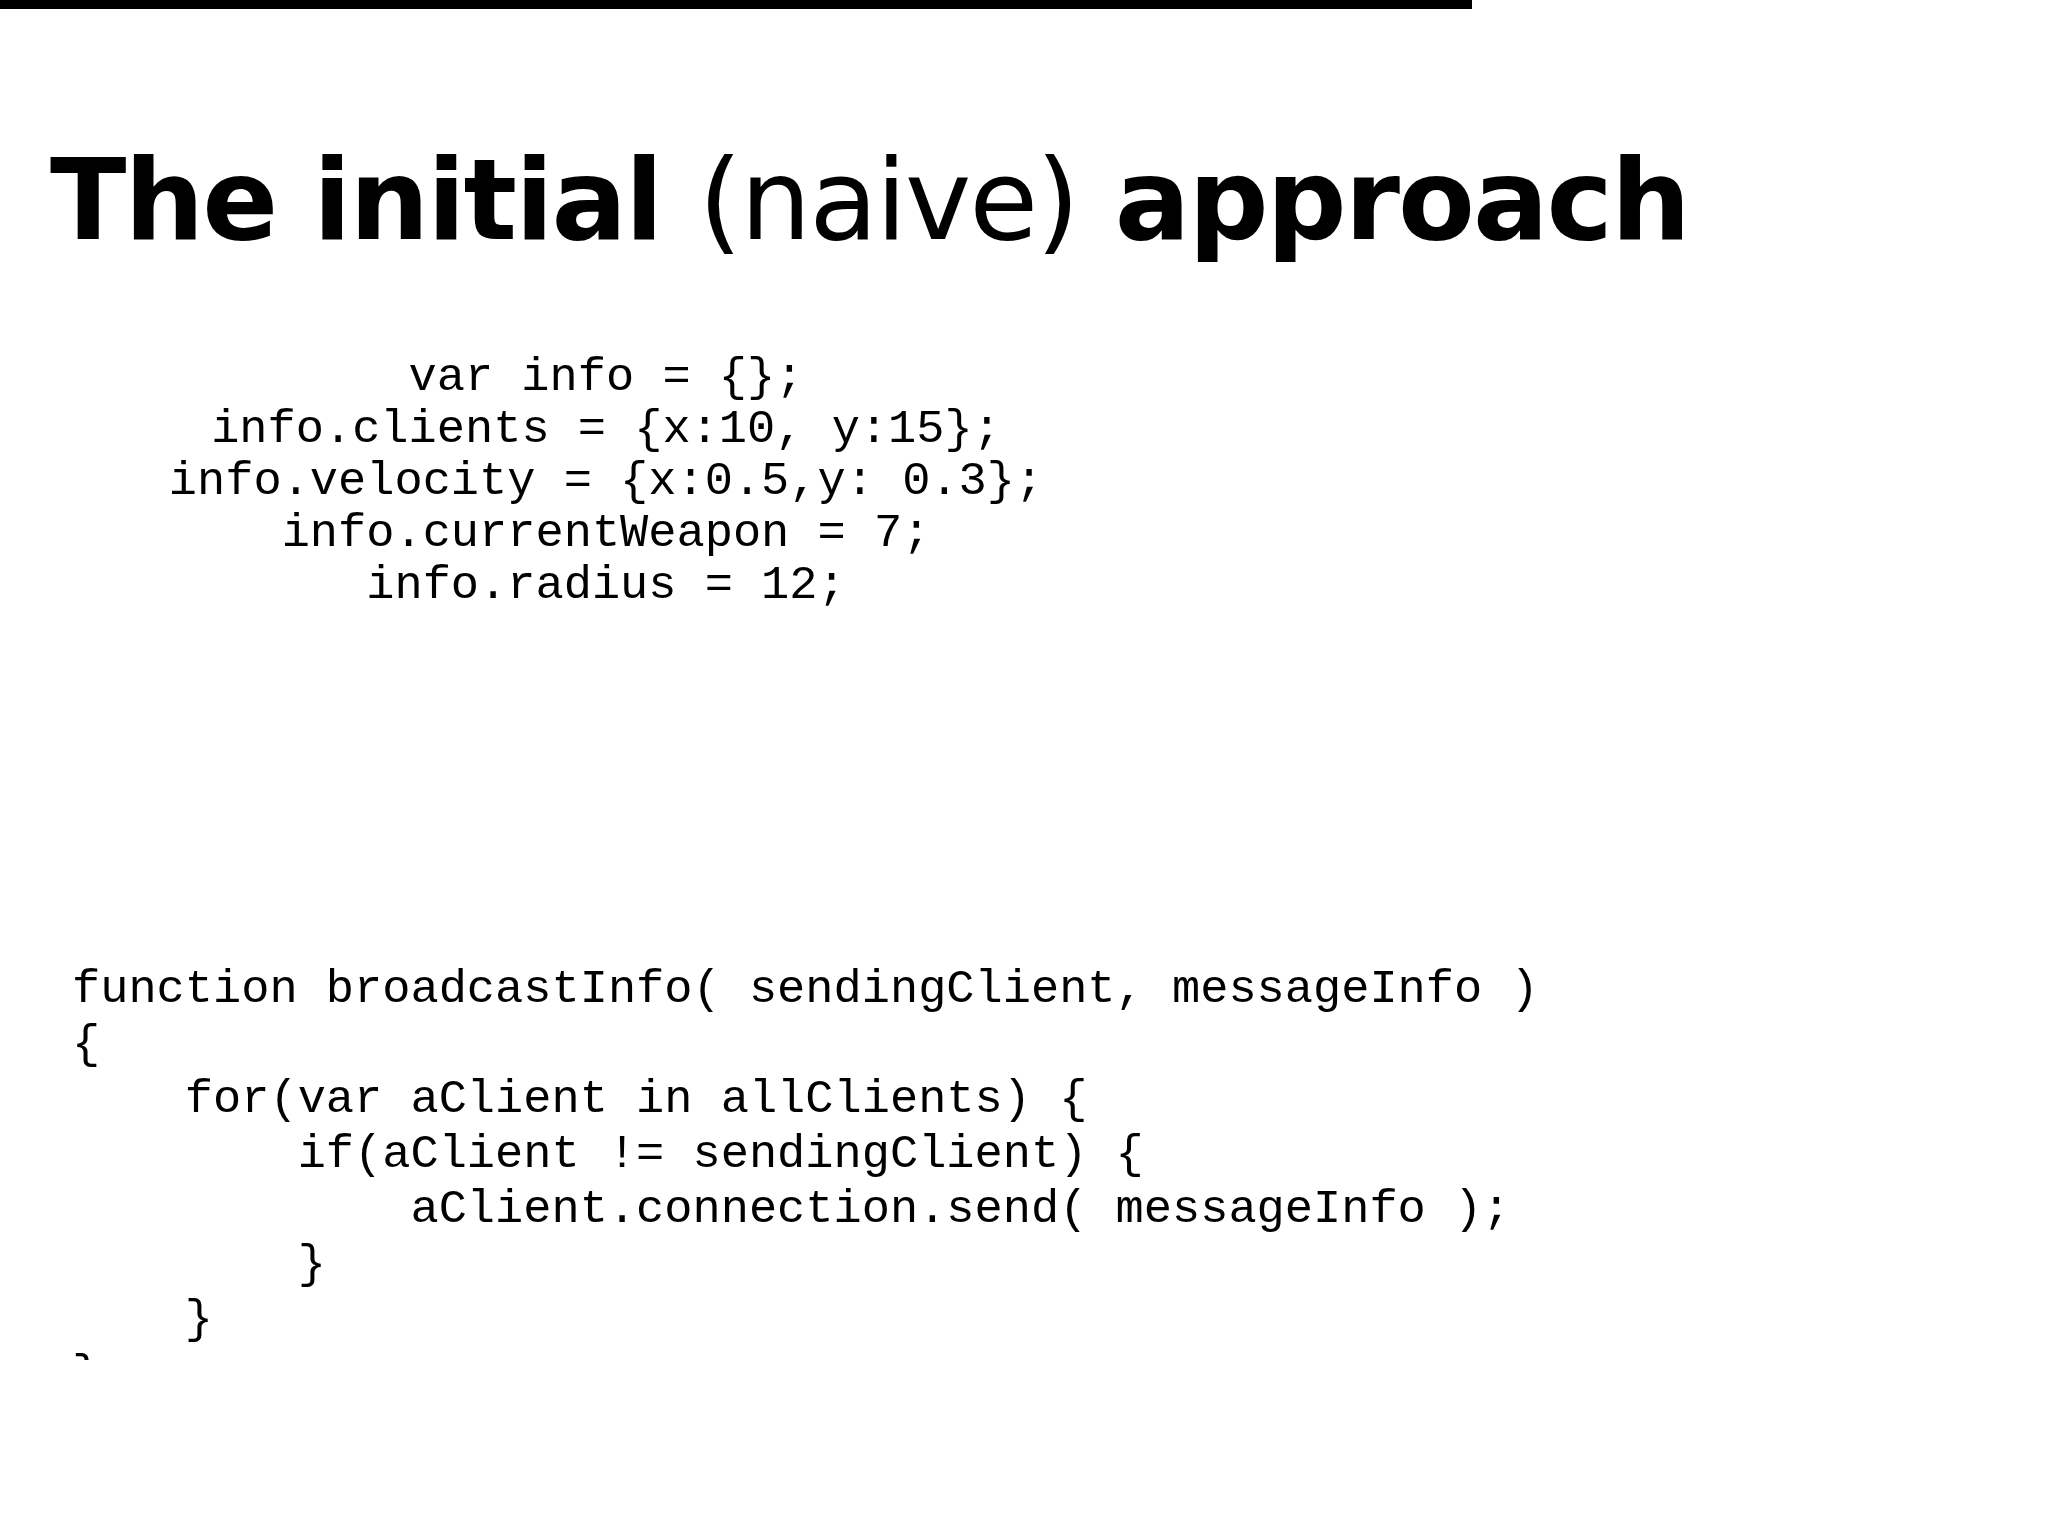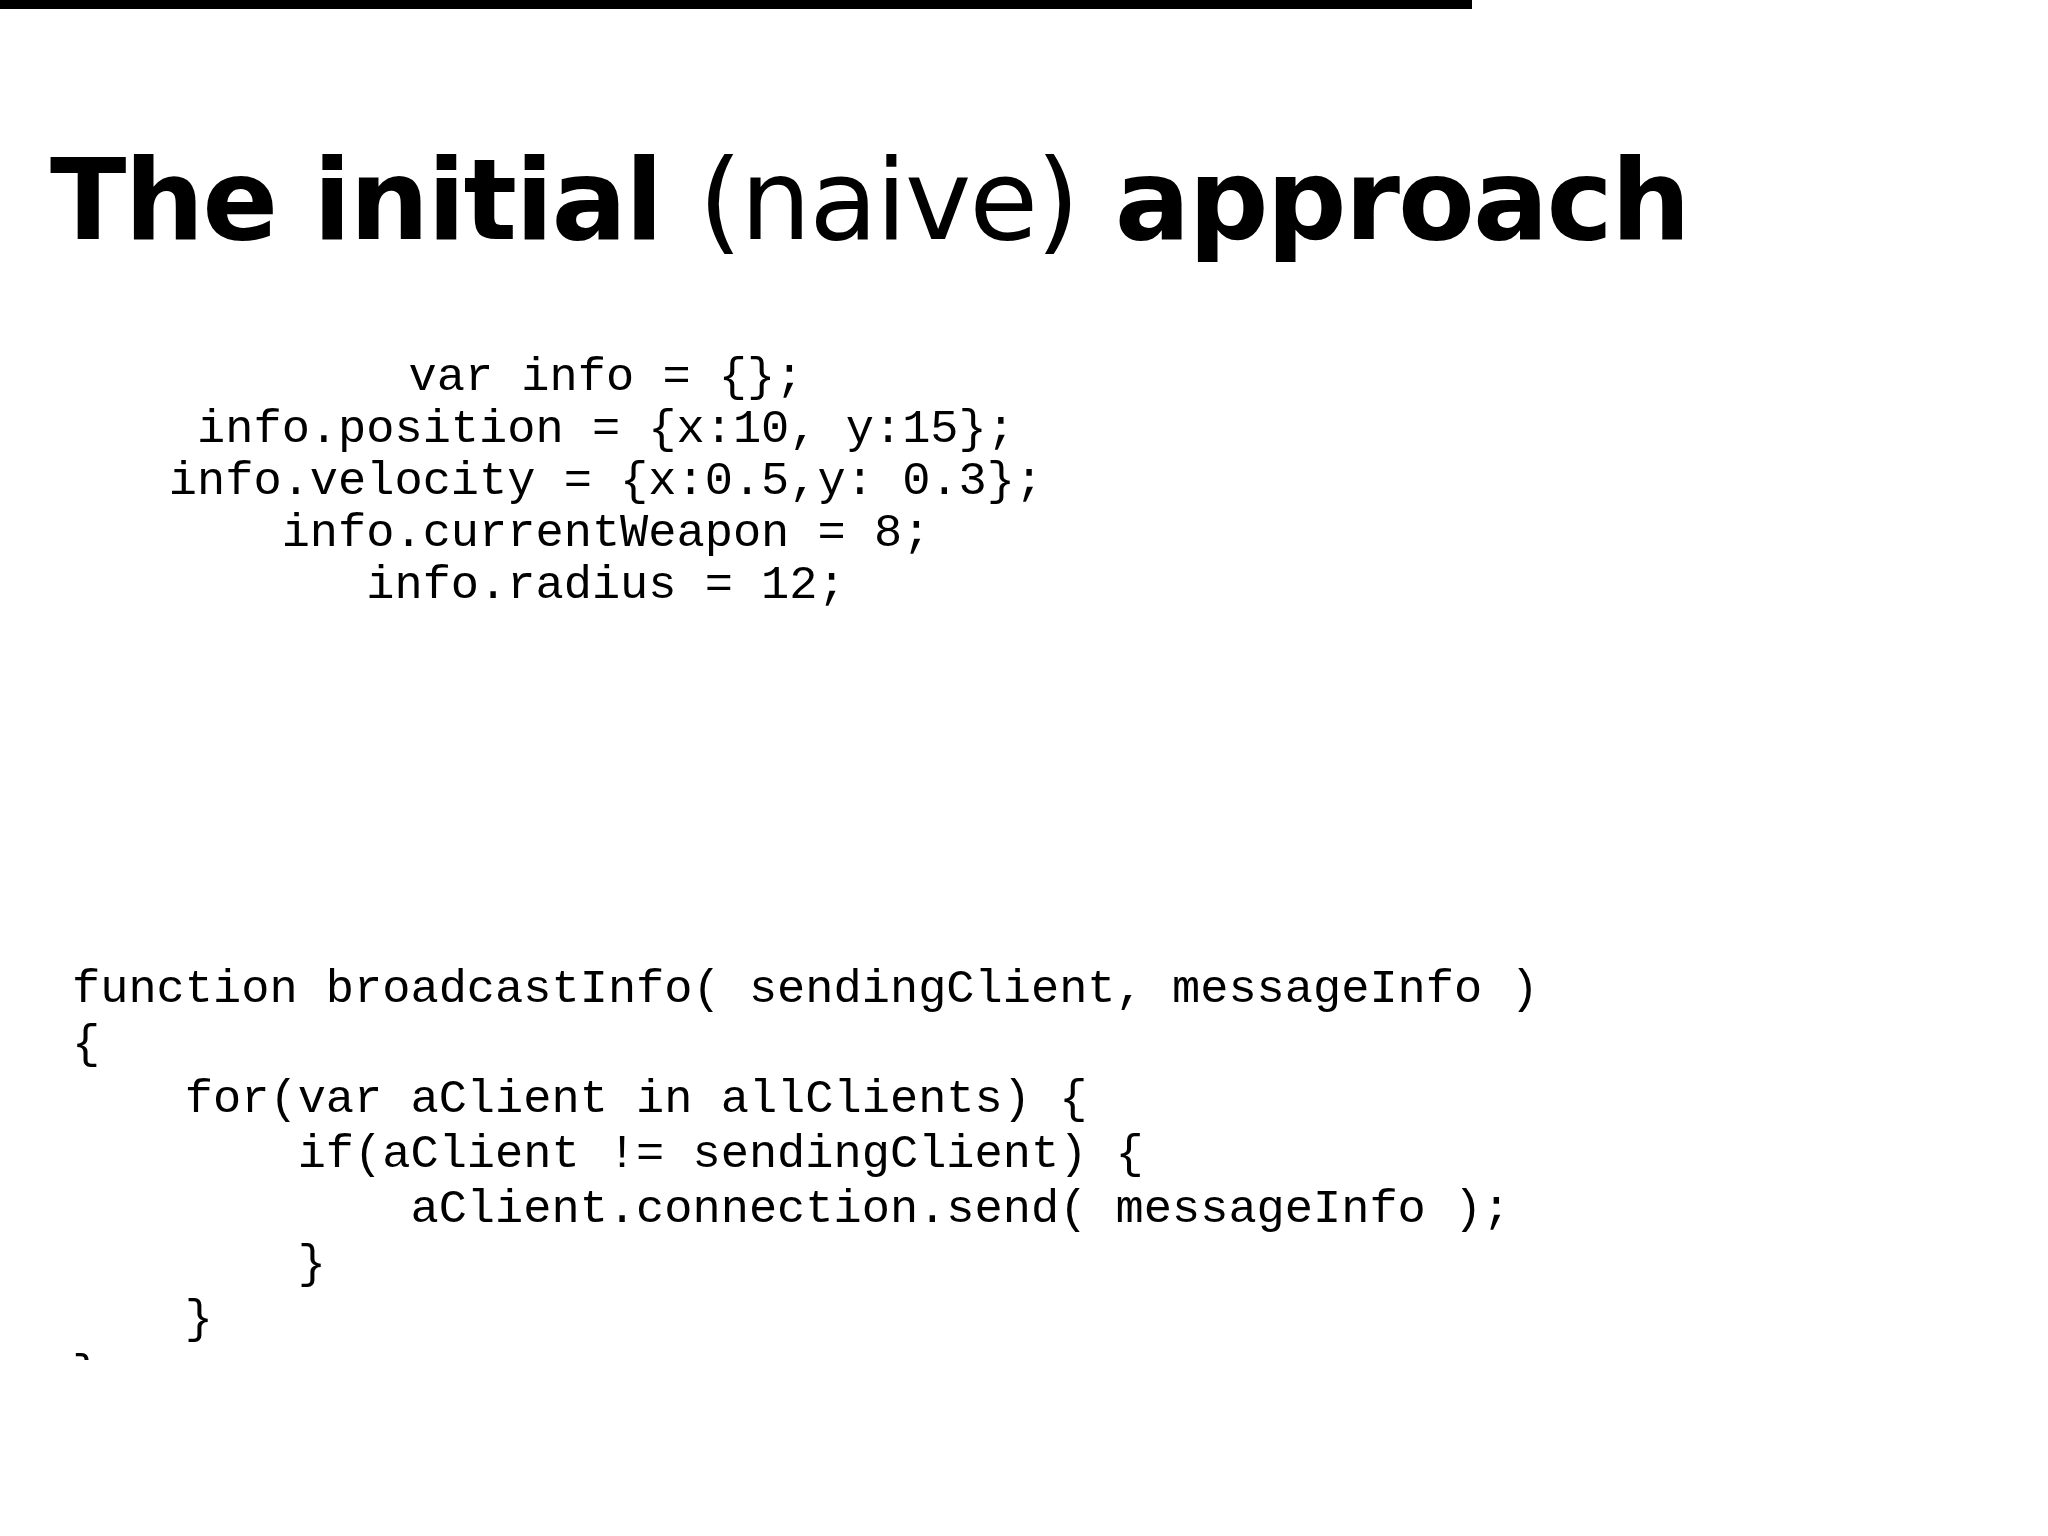--- a/index.html
+++ b/index.html
@@ -63,23 +63,23 @@
 
 <div class="slide">
 
   <div class="top-bar"></div>
 
   <h1 class="title"><span class="bold">The initial</span><span> </span><span class="light">(naive)</span><span> </span><span class="bold">approach</span></h1>
 
 
   <div class="code-block code-1">
     <div class="code-line">    var info = {};</div>
-    <div class="code-line">    info.position = {x:10, y:15};</div>
+    <div class="code-line">    info.clients = {x:10, y:15};</div>
     <div class="code-line">    info.velocity = {x:0.5,y: 0.3};</div>
-    <div class="code-line">    info.currentWeapon = 8;</div>
+    <div class="code-line">    info.currentWeapon = 7;</div>
     <div class="code-line">    info.radius = 12;</div>
   </div>
 
 
   <div class="code-block code-2">
     <div class="code-line">function broadcastInfo( sendingClient, messageInfo )</div>
     <div class="code-line">{</div>
     <div class="code-line">    for(var aClient in allClients) {</div>
     <div class="code-line">        if(aClient != sendingClient) {</div>
     <div class="code-line">            aClient.connection.send( messageInfo );</div>

